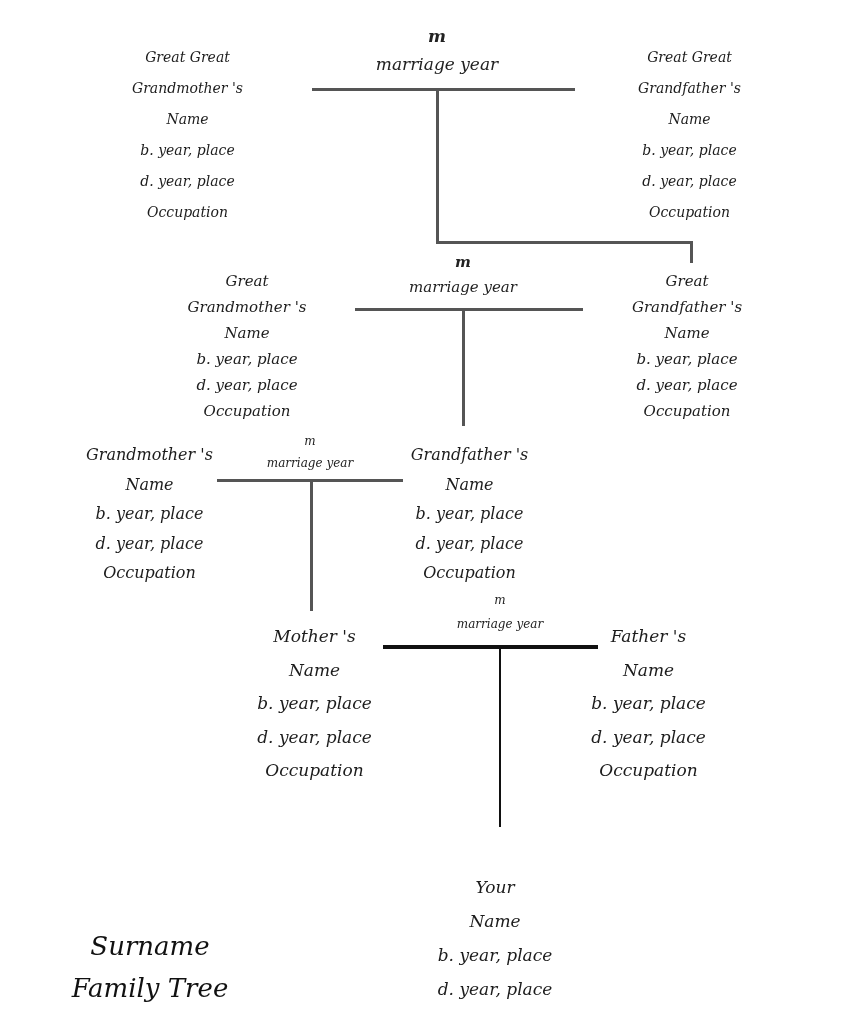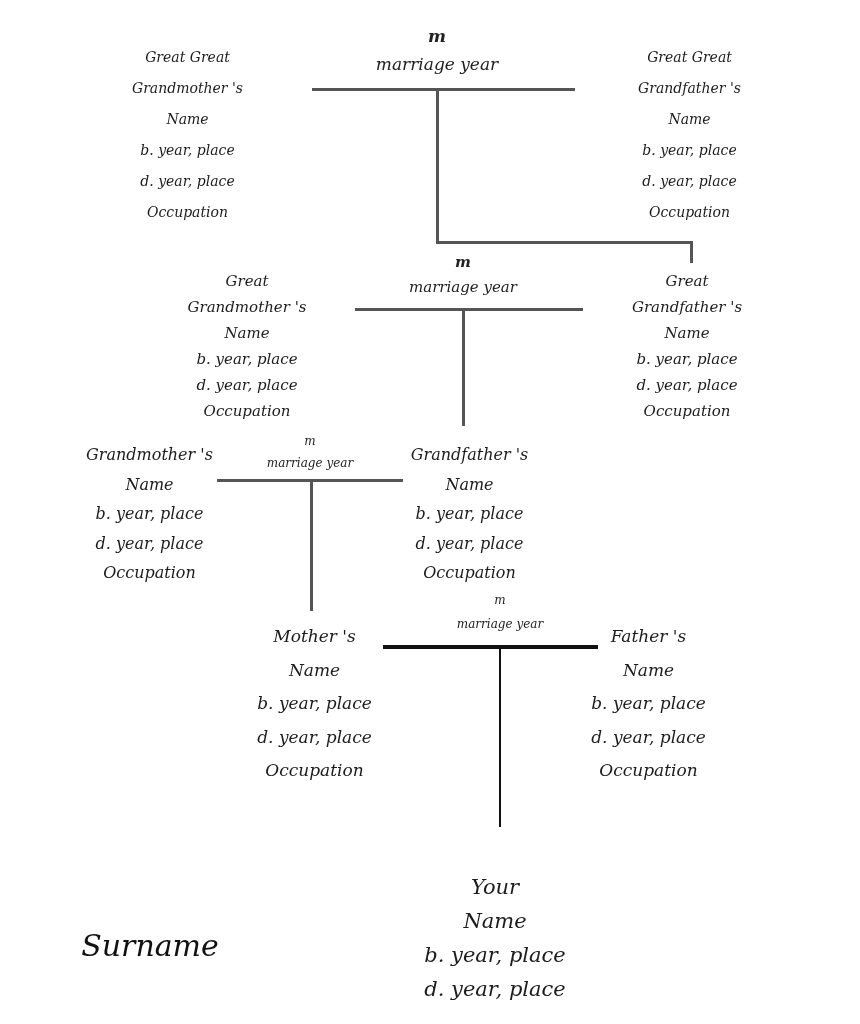--- a/index.html
+++ b/index.html
@@ -12,21 +12,21 @@
   .marriage { position: absolute; text-align: center; font-style: italic; color: #222; white-space: nowrap; }
   .marriage .m { display: block; font-weight: bold; }
   .title { position: absolute; text-align: center; font-style: italic; color: #111; white-space: nowrap; }
   .title .l { display: block; }
 
   
   .gg { font-size: 14px; line-height: 31px; }
   .g  { font-size: 15px; line-height: 26px; }
   .gp { font-size: 16px; line-height: 29.5px; }
   .pa { font-size: 17px; line-height: 33.5px; }
-  .you { font-size: 21px; line-height: 34px; }
+  .you { font-size: 17px; line-height: 34px; }
 </style>
 </head>
 <body>
 
 <div class="line" style="left:312px; top:88px; width:263px; height:3px;"></div>
 <div class="line" style="left:436px; top:89px; width:3px; height:154px;"></div>
 <div class="line" style="left:436px; top:241px; width:257px; height:3px;"></div>
 <div class="line" style="left:690px; top:241px; width:3px; height:22px;"></div>
 
 <div class="line" style="left:355px; top:308px; width:228px; height:3px;"></div>
@@ -126,15 +126,16 @@
   <span class="l">Occupation</span>
 </div>
 
 <div class="person you" style="left:415px; top:870px; width:160px;">
   <span class="l">Your</span>
   <span class="l">Name</span>
   <span class="l">b. year, place</span>
   <span class="l">d. year, place</span>
 </div>
 
-<div class="title" style="left:40px; top:925px; width:220px; font-size:30px; line-height:42px;">
+<div class="title" style="left:40px; top:925px; width:220px; font-size:26px; line-height:42px;">
   <span class="l">Surname</span>
+  <span class="l">Family Tree</span>
 </div>
 
 </body></html>

